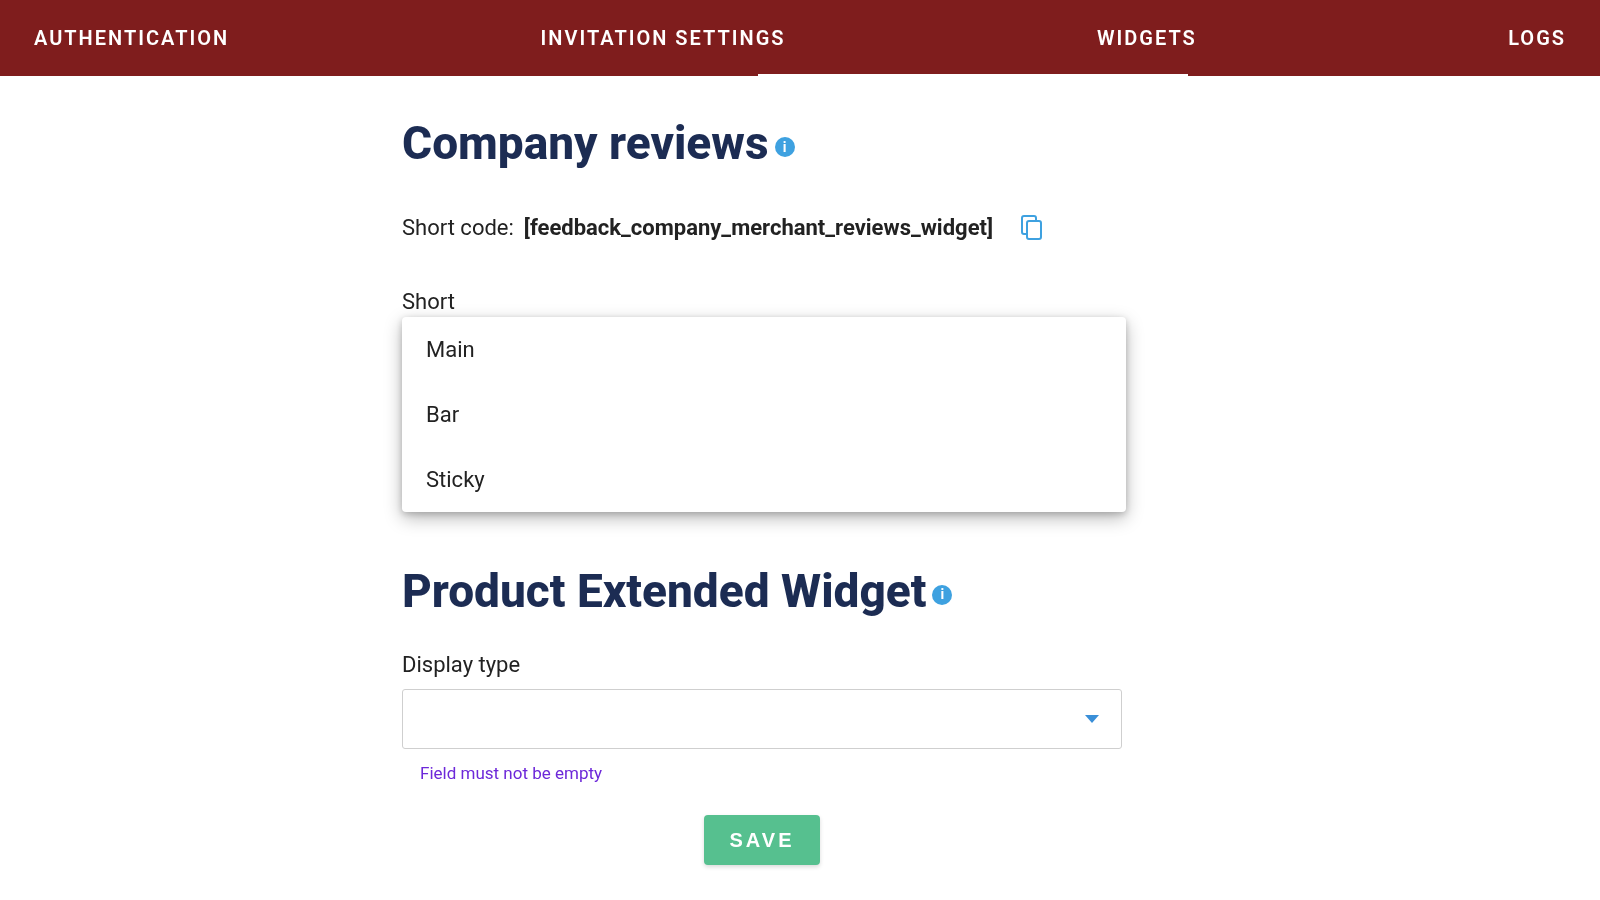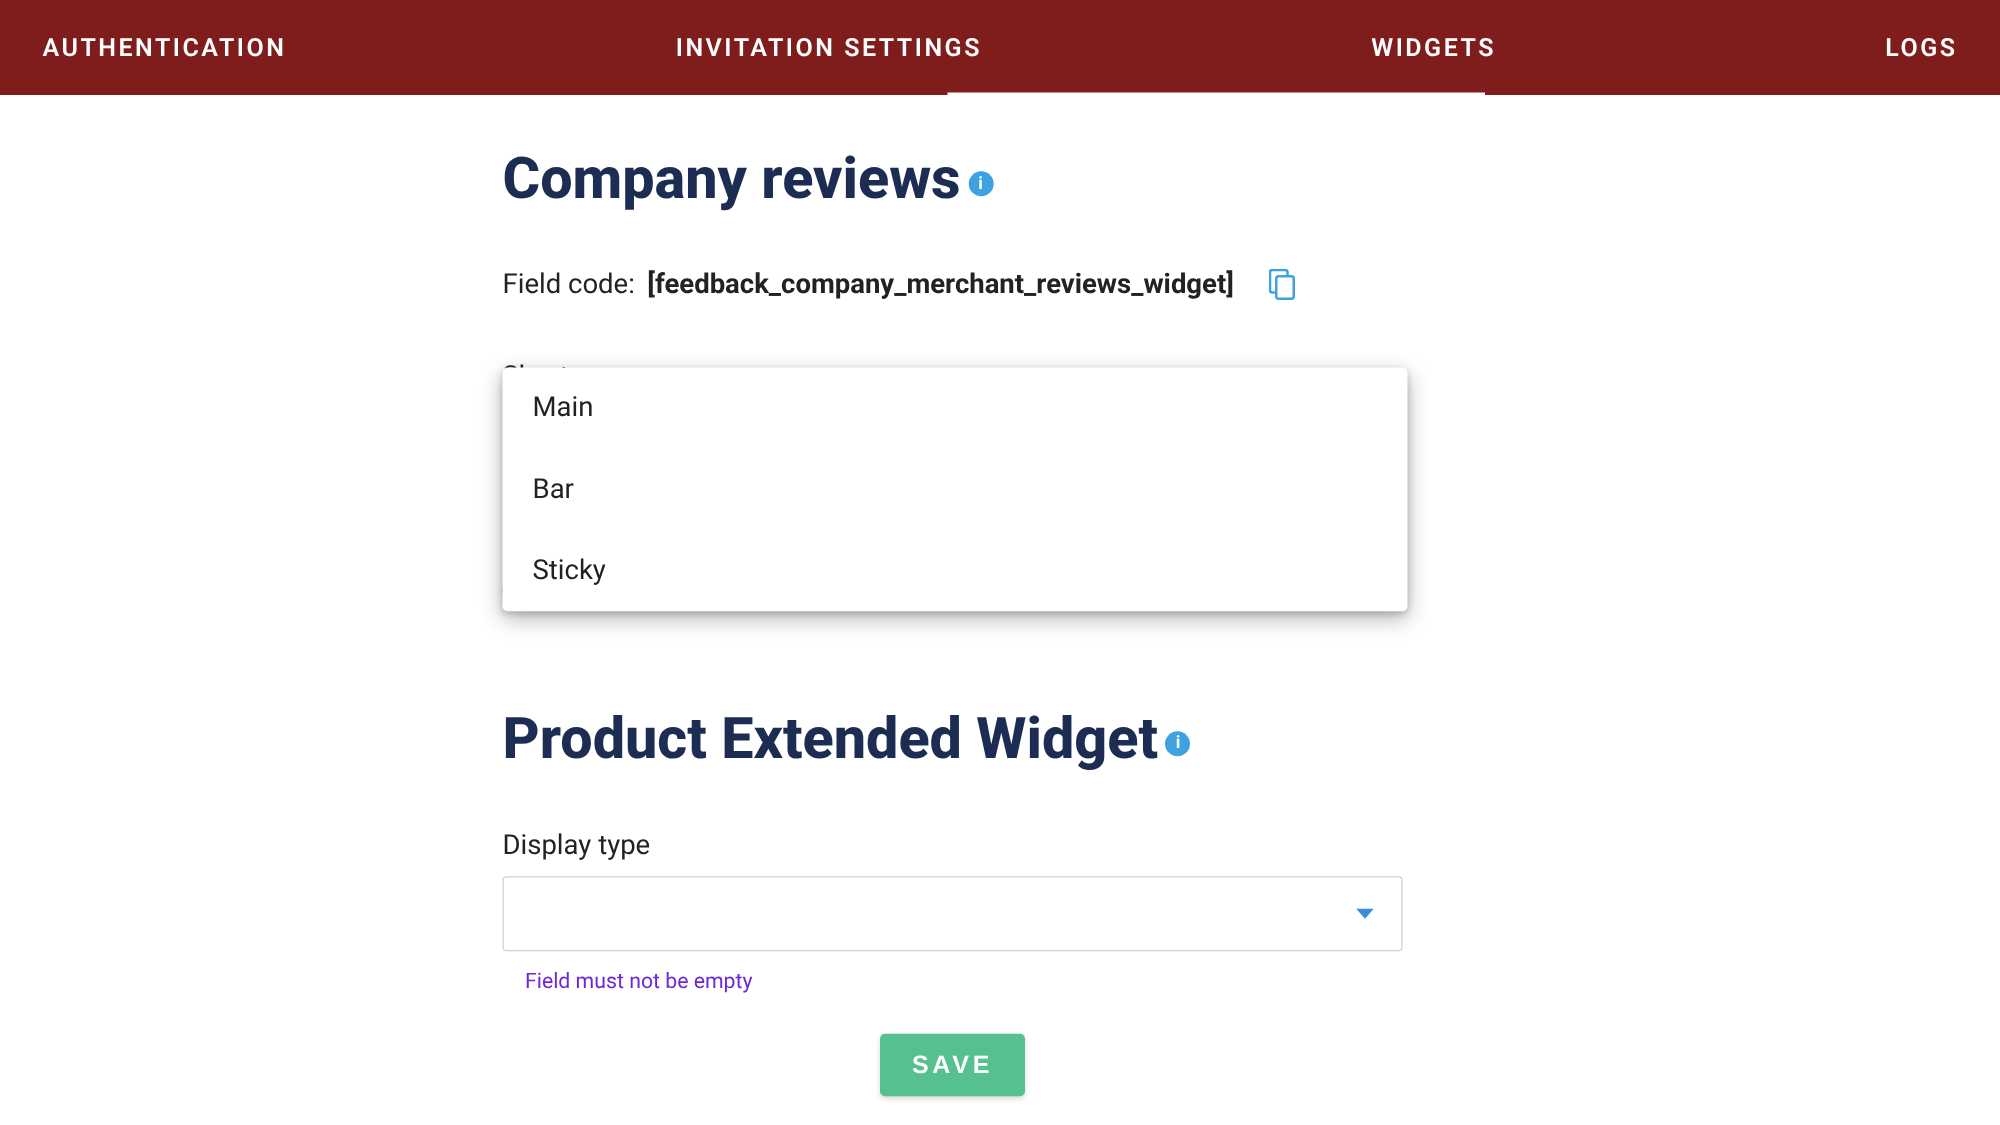--- a/index.html
+++ b/index.html
@@ -188,44 +188,44 @@
 <div class="main">
 
   <div class="bg-circle"></div>
 
   <div class="section-title">
     <span>Company reviews</span>
     <span class="info-badge">i</span>
   </div>
 
   <div class="shortcode-row">
-    <span class="shortcode-label">Field code:</span>
+    <span class="shortcode-label">Short code:</span>
     <span class="shortcode-value">[feedback_company_merchant_reviews_widget]</span>
     <span class="copy-icon">
       <svg width="22" height="26" viewBox="0 0 22 26">
         <rect x="1" y="1" width="14" height="18" rx="2" fill="none" stroke="#3ea1e0" stroke-width="2"></rect>
         <rect x="6" y="6" width="14" height="18" rx="2" fill="#ffffff" stroke="#3ea1e0" stroke-width="2"></rect>
       </svg>
     </span>
   </div>
 
   <div class="field-label">Short</div>
 
-  <div class="dropdown-panel" style="top:218px;">
+  <div class="dropdown-panel" style="top:241px;">
     <div class="dropdown-option">Main</div>
     <div class="dropdown-option">Bar</div>
     <div class="dropdown-option">Sticky</div>
   </div>
 
   <div class="section-title second-title">
     <span>Product Extended Widget</span>
     <span class="info-badge">i</span>
   </div>
 
-  <div class="field-label" style="margin-top:48px;">Display type</div>
+  <div class="field-label" style="margin-top:36px;">Display type</div>
 
   <div class="select-box">
     <span style="flex:1;"></span>
     <span class="caret"></span>
   </div>
 
   <div class="error-text">Field must not be empty</div>
 
   <div class="save-row">
     <button class="save-btn">SAVE</button>

